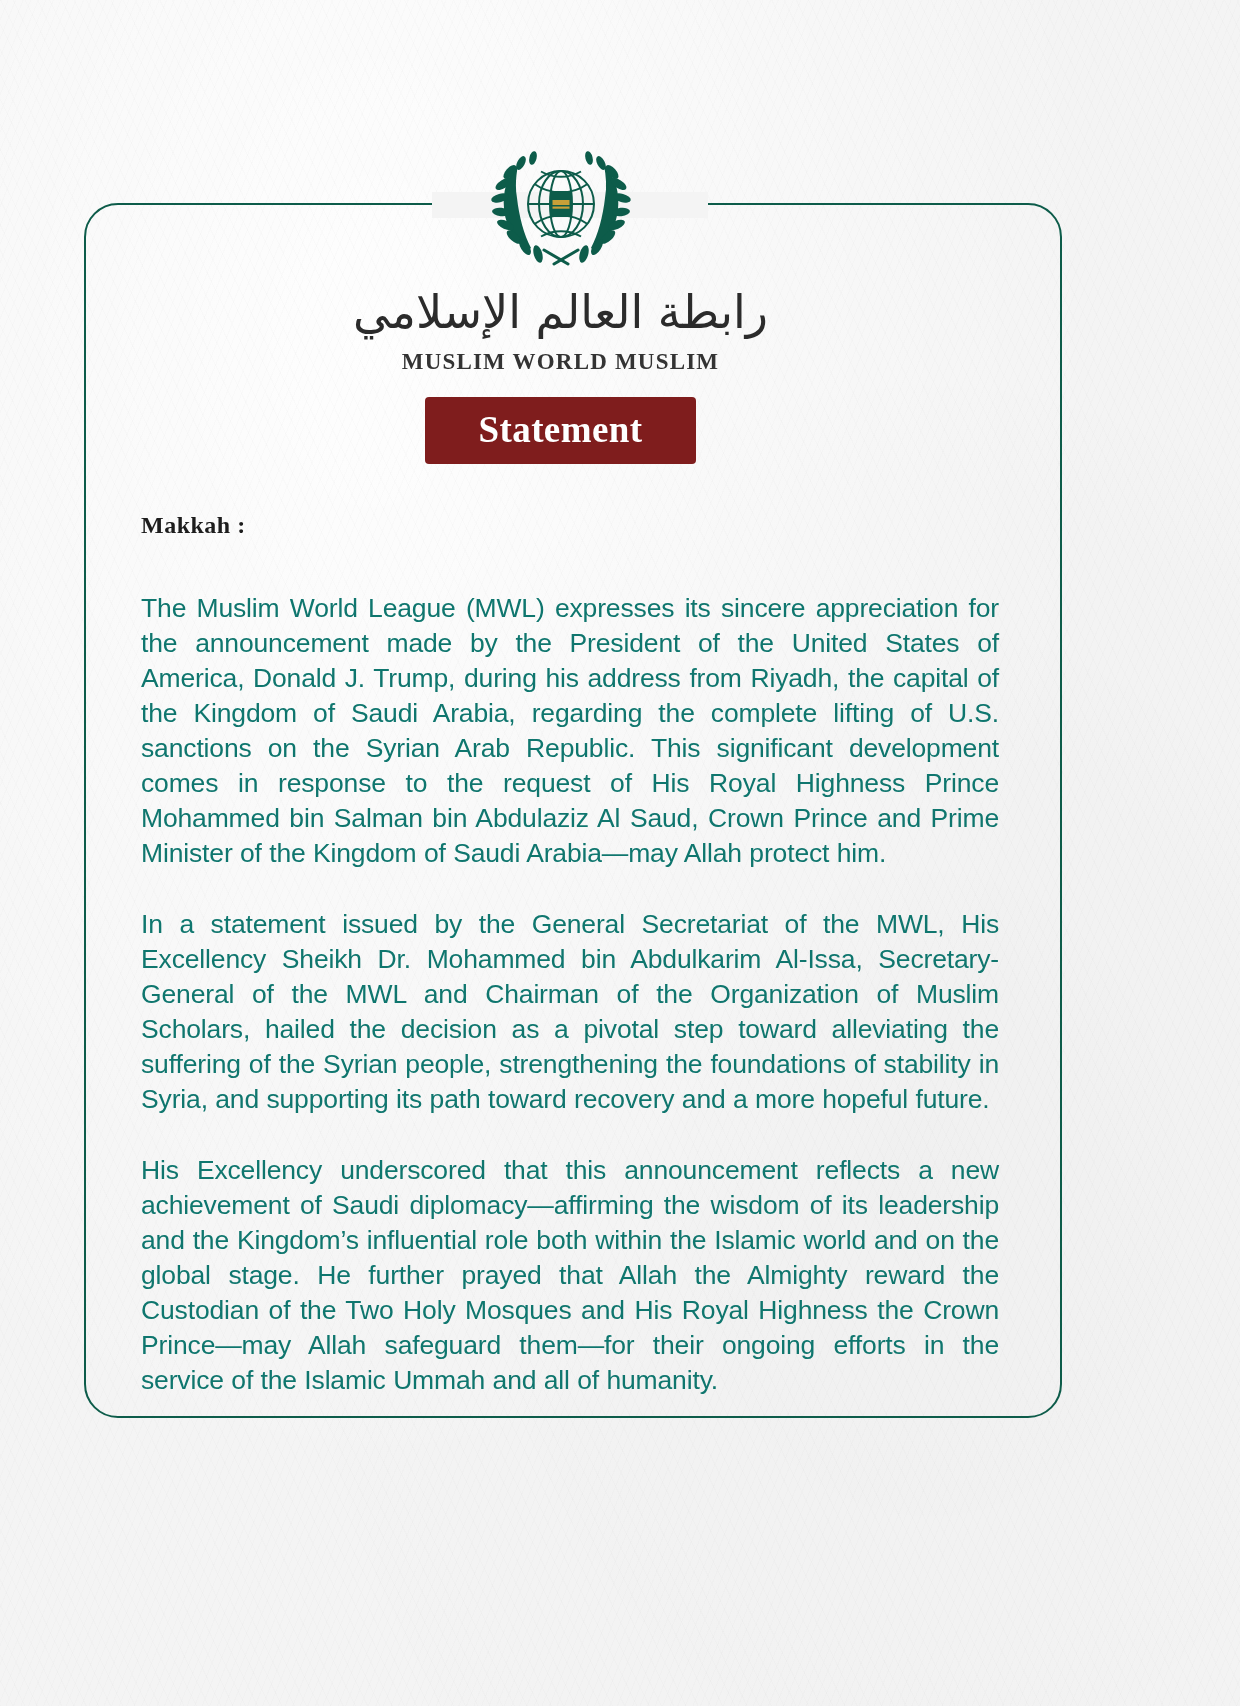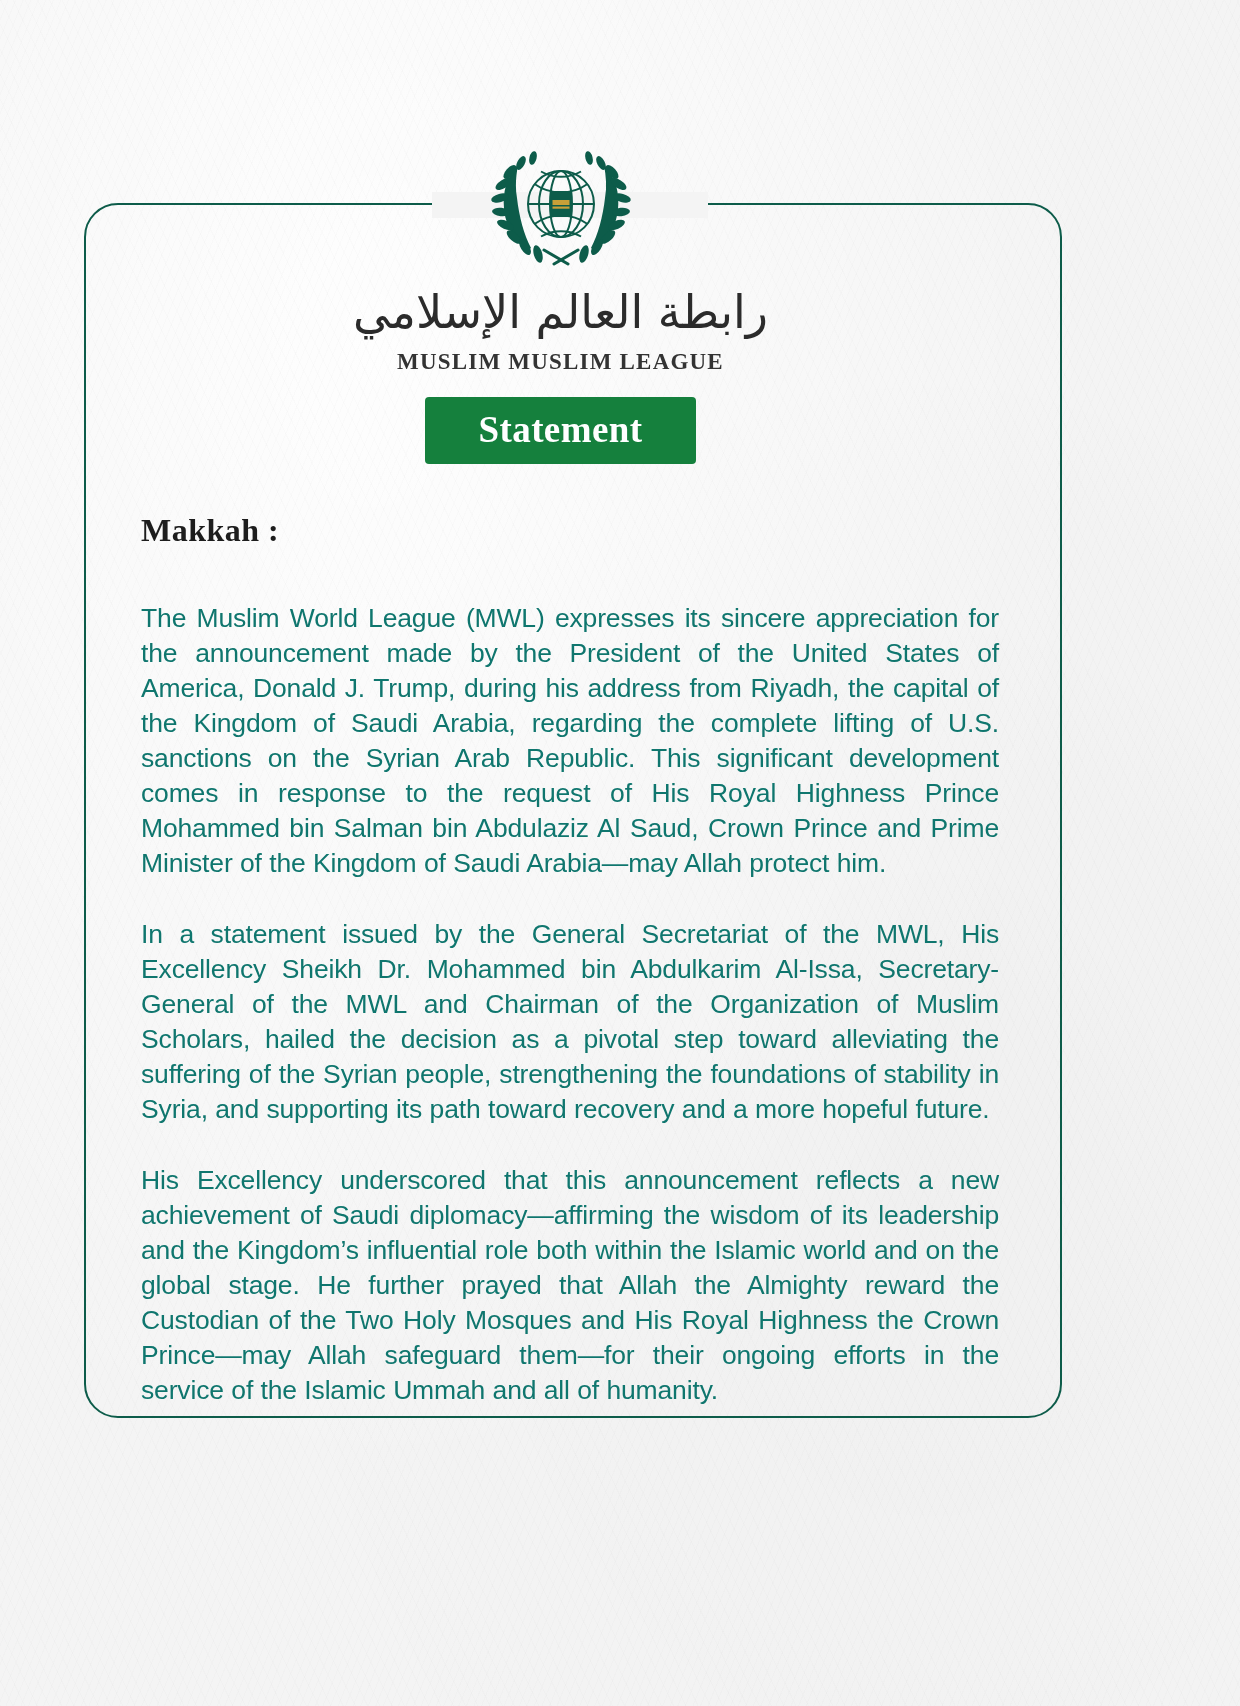--- a/index.html
+++ b/index.html
@@ -87,21 +87,21 @@
     margin-top: 10px;
     font-family: "Liberation Serif", serif;
     font-weight: bold;
     font-size: 23px;
     letter-spacing: 1.2px;
     color: #333333;
   }
 
   .statement-badge {
     margin-top: 22px;
-    background: #15803d;
+    background: #7f1d1d;
     color: #ffffff;
     font-family: "Liberation Serif", serif;
     font-weight: bold;
     font-size: 37px;
     padding: 14px 54px 16px 54px;
     border-radius: 4px;
     line-height: 1;
     letter-spacing: 0.4px;
   }
 
@@ -109,21 +109,21 @@
     position: absolute;
     left: 141px;
     top: 512px;
     width: 858px;
     z-index: 3;
   }
 
   .makkah-heading {
     font-family: "Liberation Serif", serif;
     font-weight: bold;
-    font-size: 32px;
+    font-size: 24px;
     color: #1d1d1d;
     margin: 0 0 52px 0;
     letter-spacing: 0.5px;
   }
 
   .body-paragraph {
     font-family: "Liberation Sans", sans-serif;
     font-size: 26.5px;
     line-height: 35px;
     color: #0f766e;
@@ -201,21 +201,21 @@
 
       <g stroke="#0d5c4a" stroke-width="3" fill="none" stroke-linecap="round">
         <path d="M58 104 L 82 118"></path>
         <path d="M92 104 L 68 118"></path>
       </g>
     </svg>
   </div>
 
   <div class="arabic-title">رابطة العالم الإسلامي</div>
 
-  <div class="english-title">MUSLIM MUSLIM LEAGUE</div>
+  <div class="english-title">MUSLIM WORLD MUSLIM</div>
 
   <div class="statement-badge">Statement</div>
 </div>
 
 <div class="content">
   <div class="makkah-heading">Makkah :</div>
 
   <p class="body-paragraph">The Muslim World League (MWL) expresses its sincere appreciation for the announcement made by the President of the United States of America, Donald J. Trump, during his address from Riyadh, the capital of the Kingdom of Saudi Arabia, regarding the complete lifting of U.S. sanctions on the Syrian Arab Republic. This significant development comes in response to the request of His Royal Highness Prince Mohammed bin Salman bin Abdulaziz Al Saud, Crown Prince and Prime Minister of the Kingdom of Saudi Arabia—may Allah protect him.</p>
 
   <p class="body-paragraph">In a statement issued by the General Secretariat of the MWL, His Excellency Sheikh Dr. Mohammed bin Abdulkarim Al-Issa, Secretary-General of the MWL and Chairman of the Organization of Muslim Scholars, hailed the decision as a pivotal step toward alleviating the suffering of the Syrian people, strengthening the foundations of stability in Syria, and supporting its path toward recovery and a more hopeful future.</p>

